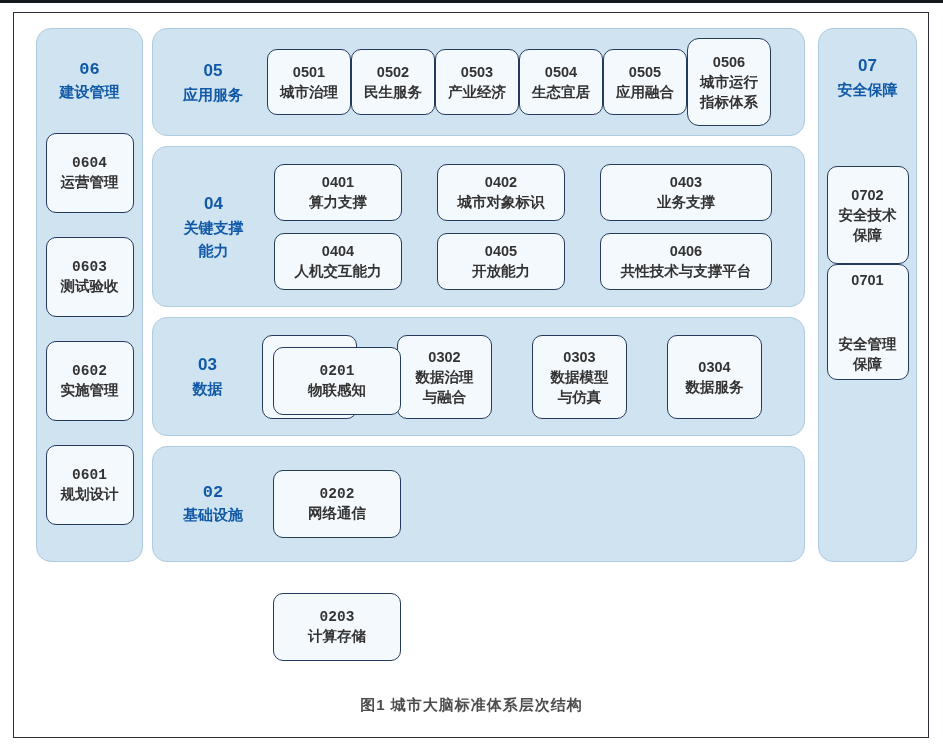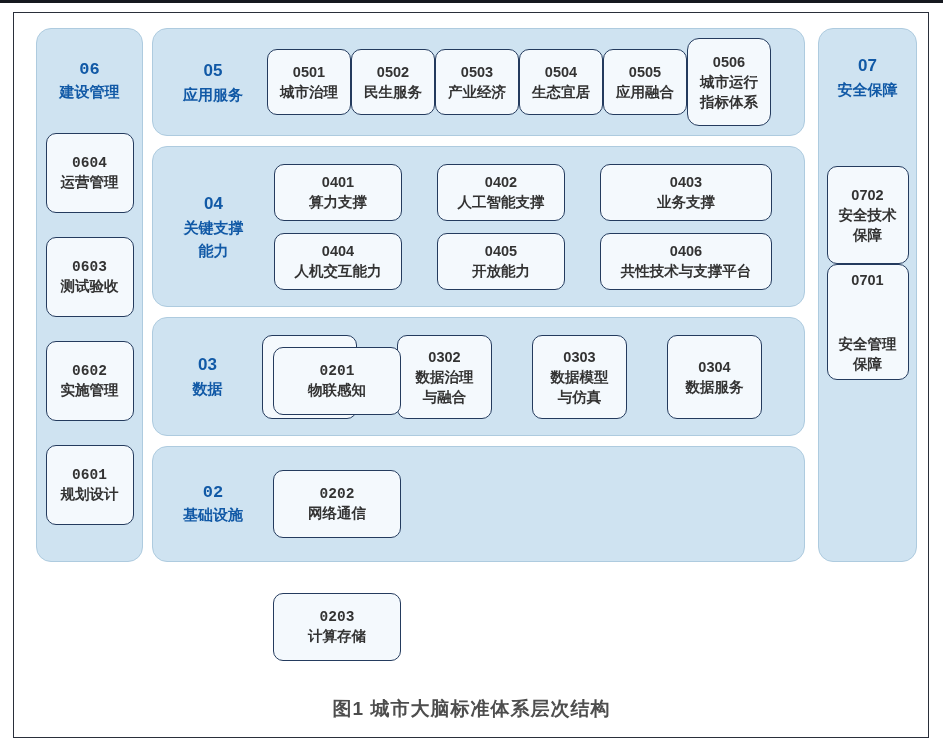--- a/index.html
+++ b/index.html
@@ -93,21 +93,21 @@
   .sec-06 .box{width:88px;min-height:80px;}
 
   .sec-07{padding-top:24px;}
   .sec-07 .sec-header{margin-bottom:0;}
   .sec-07 .box{width:82px;min-height:98px;}
   .sec-07 .box.first{margin-top:64px;}
   .sec-07 .box.second{gap:44px;}
 
   .caption{
     position:absolute;left:0;top:696px;width:943px;
-    text-align:center;font-size:19px;font-weight:700;
+    text-align:center;font-size:15px;font-weight:700;
     color:var(--caption-text);letter-spacing:1px;
   }
 </style>
 </head>
 <body>
 
 <div class="page">
   <div class="top-line"></div>
   <div class="frame"></div>
 
@@ -176,21 +176,21 @@
       <div class="sec-title">关键支撑
 能力</div>
     </div>
     <div class="items">
       <div class="box">
         <div class="box-code">0401</div>
         <div class="box-name">算力支撑</div>
       </div>
       <div class="box">
         <div class="box-code">0402</div>
-        <div class="box-name">人工智能支撑</div>
+        <div class="box-name">城市对象标识</div>
       </div>
       <div class="box">
         <div class="box-code">0403</div>
         <div class="box-name">业务支撑</div>
       </div>
       <div class="box">
         <div class="box-code">0404</div>
         <div class="box-name">人机交互能力</div>
       </div>
       <div class="box">

